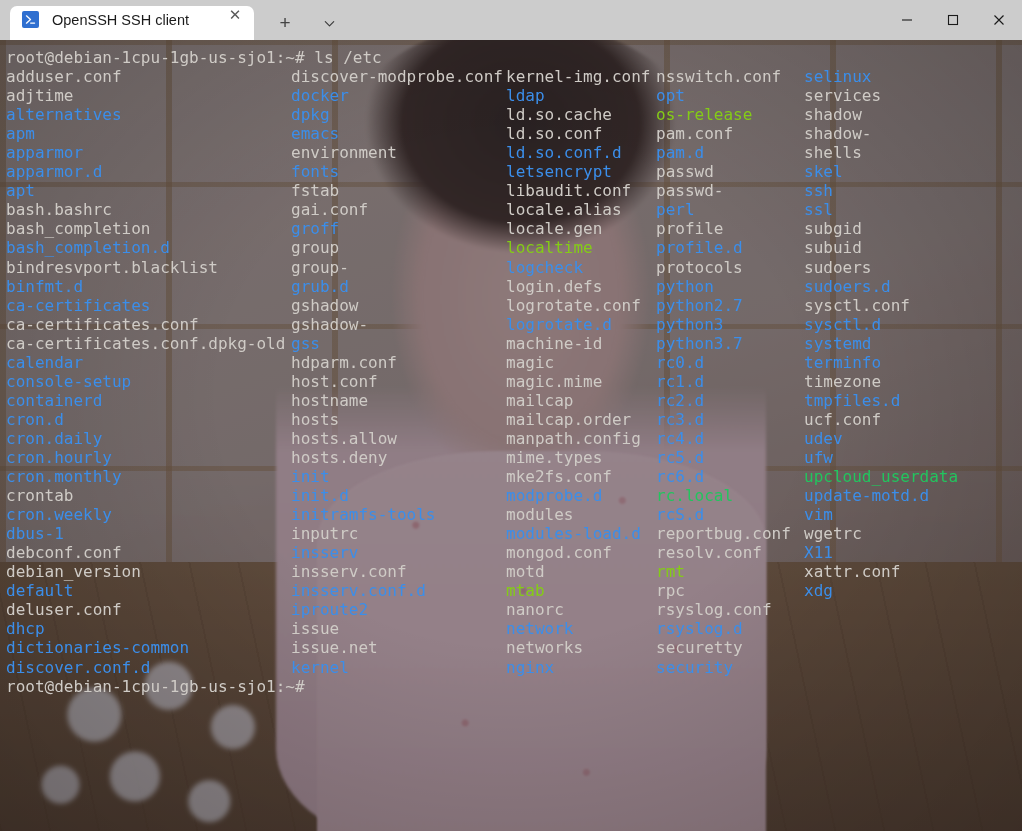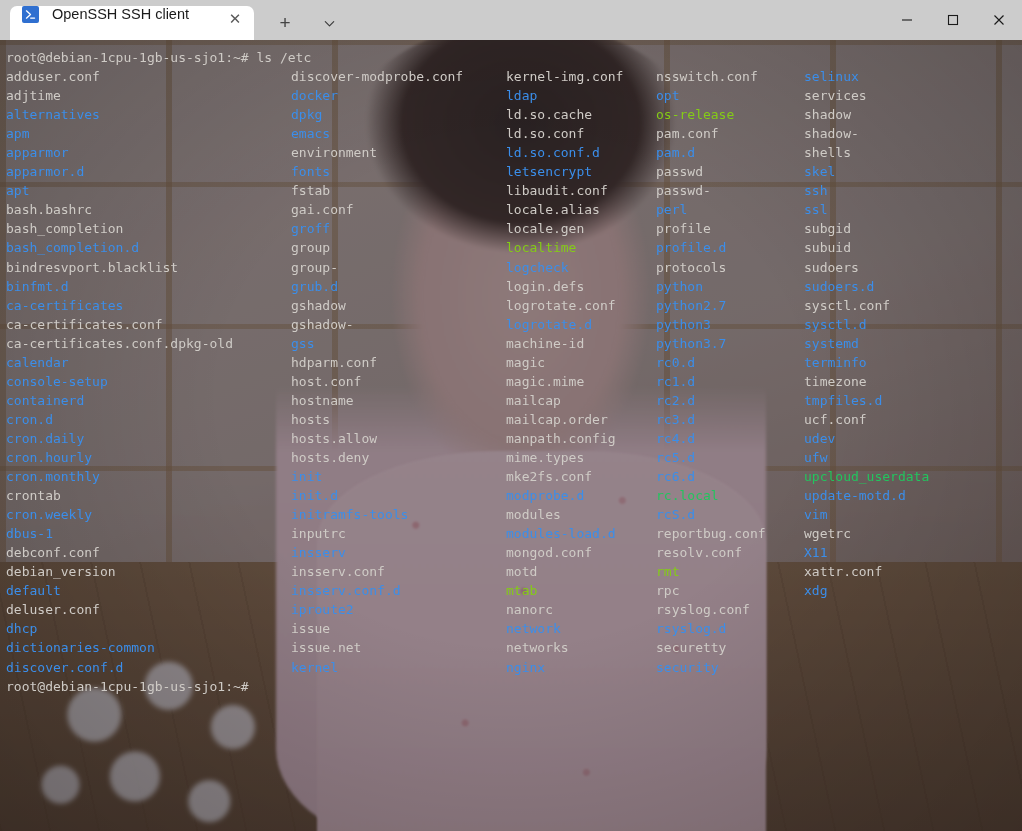--- a/index.html
+++ b/index.html
@@ -14,21 +14,21 @@
   
   .titlebar{
     position:relative;height:40px;background:#cccccc;
     display:flex;align-items:flex-end;
     font-family:"Liberation Sans",sans-serif;
     z-index:50;
   }
   .tabstrip{display:flex;align-items:flex-end;height:40px;flex:0 0 auto;}
   .tab{
     margin-left:10px;height:34px;width:244px;background:#ffffff;
-    border-radius:7px 7px 0 0;display:flex;align-items:flex-start;
+    border-radius:7px 7px 0 0;display:flex;align-items:flex-end;
     padding:0 6px 12px 12px;box-sizing:border-box;
   }
   .tabicon{
     width:17px;height:17px;border-radius:2px;
     background:#2f6fd0;position:relative;flex:0 0 auto;
     display:flex;align-items:center;justify-content:center;
   }
   .tabicon svg{display:block}
   .tabtitle{
     flex:1;margin-left:13px;font-size:14.5px;color:#1b1b1b;
@@ -115,21 +115,21 @@
     background:rgba(40,35,45,.46);
   }
   .bg .vign{
     position:absolute;inset:0;
     background:radial-gradient(ellipse at 50% 45%, rgba(0,0,0,0) 40%, rgba(0,0,0,.22) 100%);
   }
 
   .screen{
     position:relative;z-index:5;
     padding:8px 0 0 6px;
-    font-size:13px;line-height:19.05px;
+    font-size:16px;line-height:19.05px;
     letter-spacing:0px;
     white-space:pre;
     color:#cfcbc6;
   }
   .row{height:19.05px;display:flex;}
   .cell{white-space:pre;flex:0 0 auto;}
   .c1{width:285px}
   .c2{width:215px}
   .c3{width:150px}
   .c4{width:148px}

